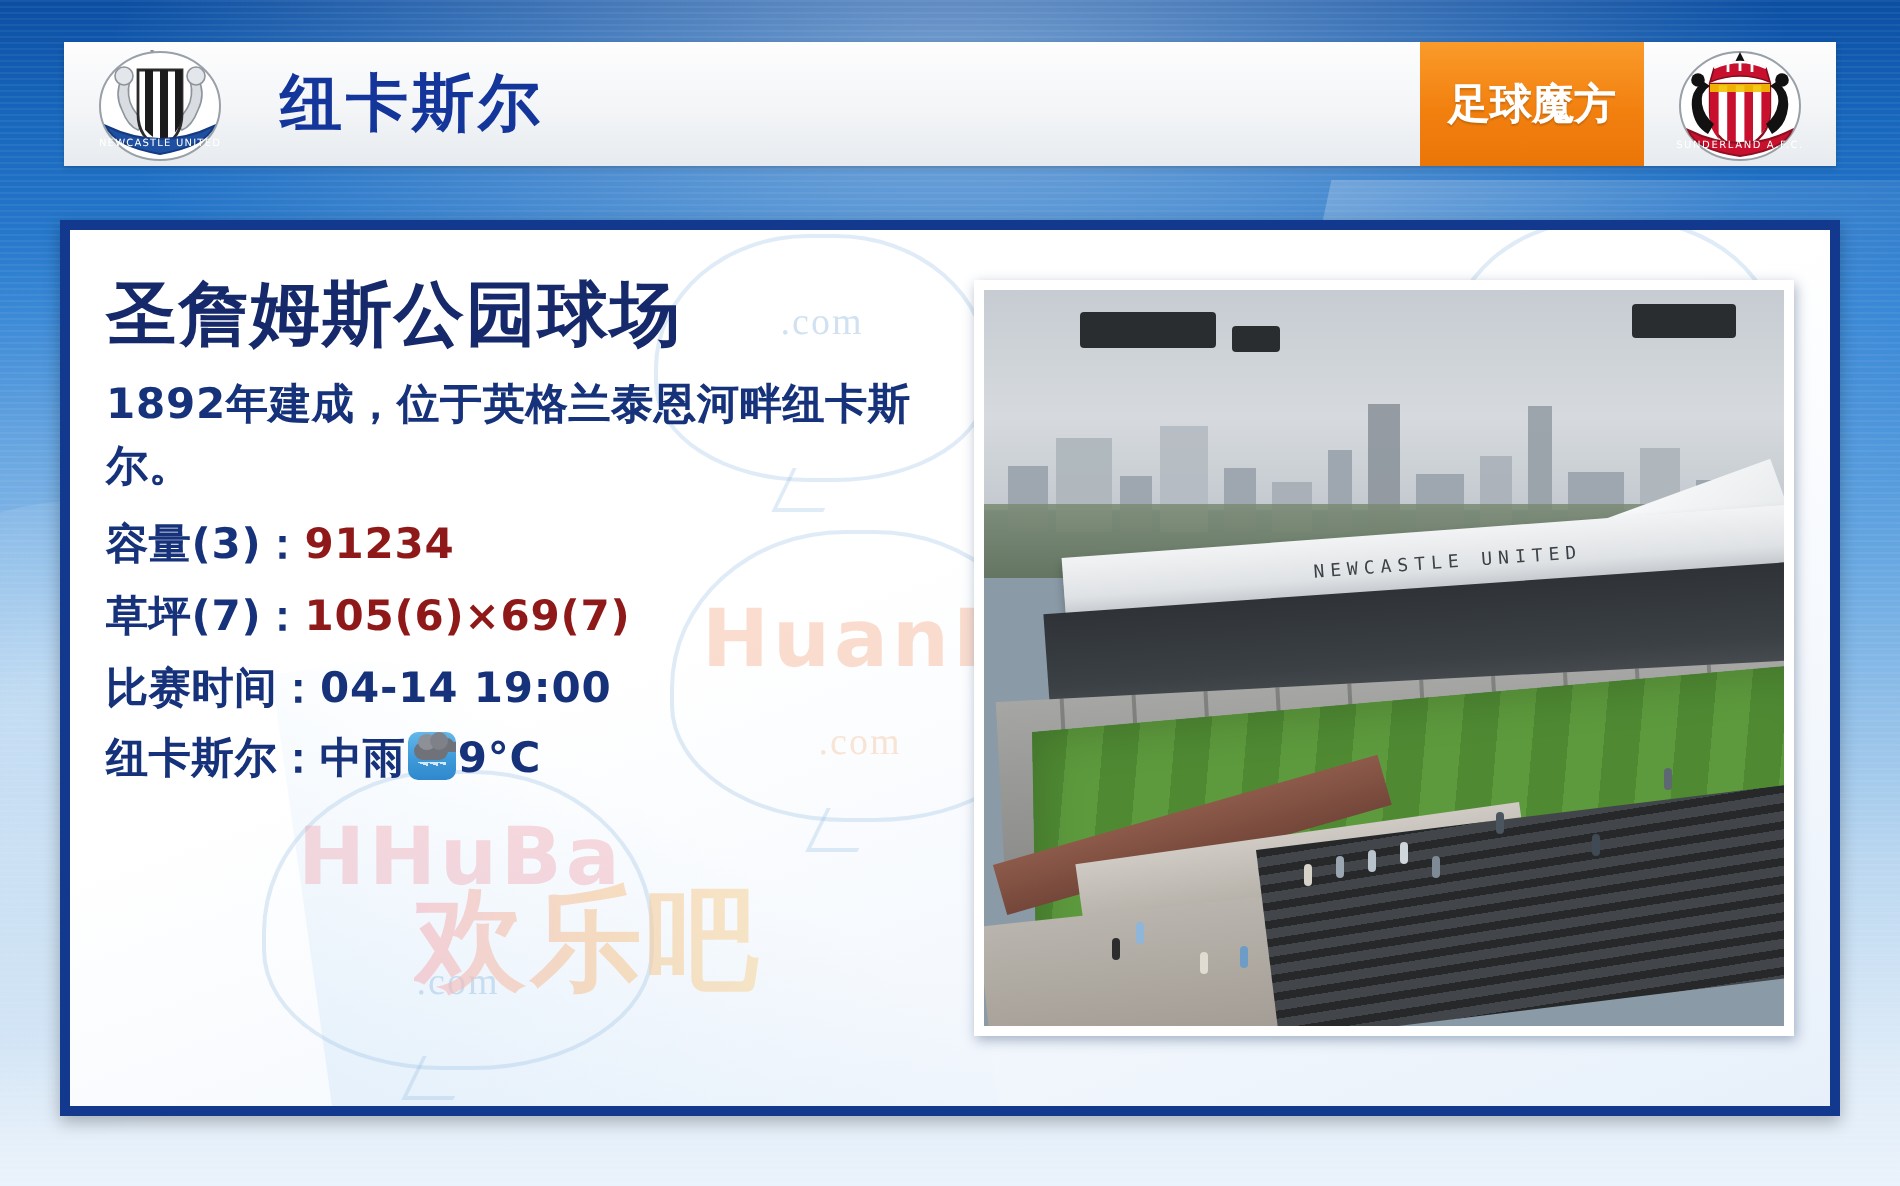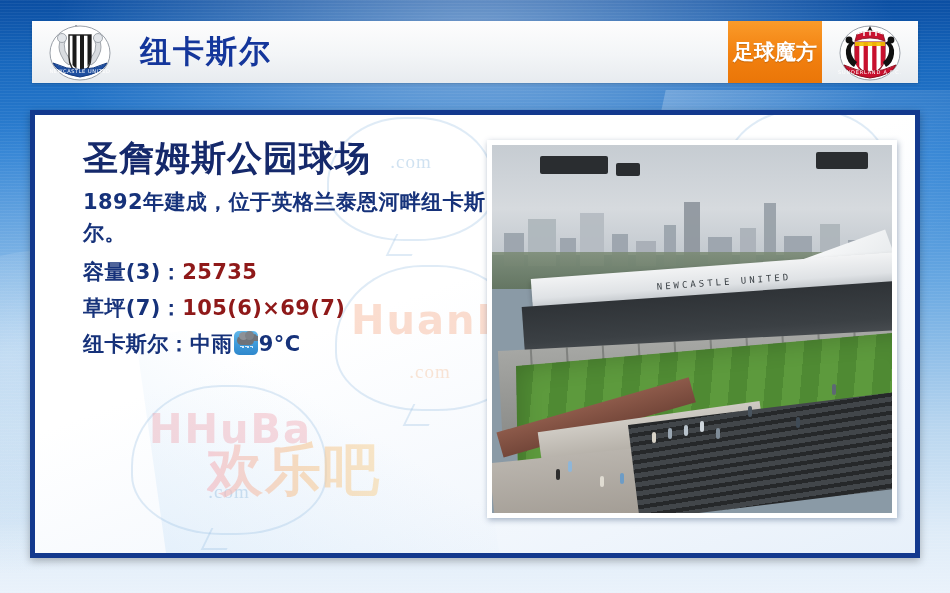--- a/index.html
+++ b/index.html
@@ -50,21 +50,21 @@
   .crest-wrap { width: 96px; display: flex; justify-content: center; align-items: center; }
   .team-name {
     flex: 1;
     font-size: 31px; font-weight: bold;
     color: #14369b;
     letter-spacing: 2px;
   }
   .team-name.left  { text-align: left;  padding-left: 12px; }
   .team-name.right { text-align: right; padding-right: 14px; }
   .brand-badge {
-    width: 94px; height: 62px;
+    width: 112px; height: 62px;
     background: linear-gradient(180deg, #fa9b2a 0%, #f2800f 55%, #ea7608 100%);
     display: flex; align-items: center; justify-content: center;
     color: #ffffff; font-size: 21px; font-weight: bold; letter-spacing: 0px;
     flex-shrink: 0;
     text-shadow: 0 1px 1px rgba(0,0,0,0.18);
   }
 
   
   .panel {
     position: absolute; left: 30px; top: 110px;
@@ -132,21 +132,21 @@
   .wm5 { left: 172px; top: 318px; }
   .wm5 .wm-word {
     position: relative; font-size: 56px;
     background: linear-gradient(90deg, #f4b8c2 0%, #f6c99b 52%, #f7d9a6 100%);
     -webkit-background-clip: text; background-clip: text; color: transparent;
     opacity: .62;
   }
 
   
   .info {
-    position: absolute; left: 48px; top: 24px;
+    position: absolute; left: 18px; top: 24px;
     width: 420px;
   }
   .stadium-title {
     font-size: 35px; font-weight: bold; color: #15296b;
     letter-spacing: 1px; line-height: 1.12;
     margin-bottom: 9px;
   }
   .stadium-desc {
     font-size: 21px; font-weight: bold; color: #16327a;
     line-height: 1.48; letter-spacing: 0.4px;
@@ -381,27 +381,30 @@
       </div>
       <div class="wm wm5">
         <div class="wm-word">欢乐吧</div>
       </div>
 
       <div class="info">
         <div class="stadium-title">圣詹姆斯公园球场</div>
         <div class="stadium-desc">1892年建成，位于英格兰泰恩河畔纽卡斯尔。</div>
 
         <div class="stat-row">
-          <span>容量(3)：</span><span class="stat-val">25735</span>
+          <span>容量(3)：</span><span class="stat-val">91234</span>
         </div>
 
         <div class="stat-row">
           <span>草坪(7)：</span><span class="stat-val">105(6)×69(7)</span>
         </div>
 
+        <div class="stat-row">
+          <span>比赛时间：</span><span>04-14 19:00</span>
+        </div>
 
         <div class="stat-row">
           <span>纽卡斯尔：</span><span>中雨</span><span class="weather-icon"><span class="cloud"></span><span class="rain"></span></span><span>9°C</span>
         </div>
       </div>
 
       <div class="photo-frame">
         <div class="photo">
           <div class="ph-sky"></div>
 

